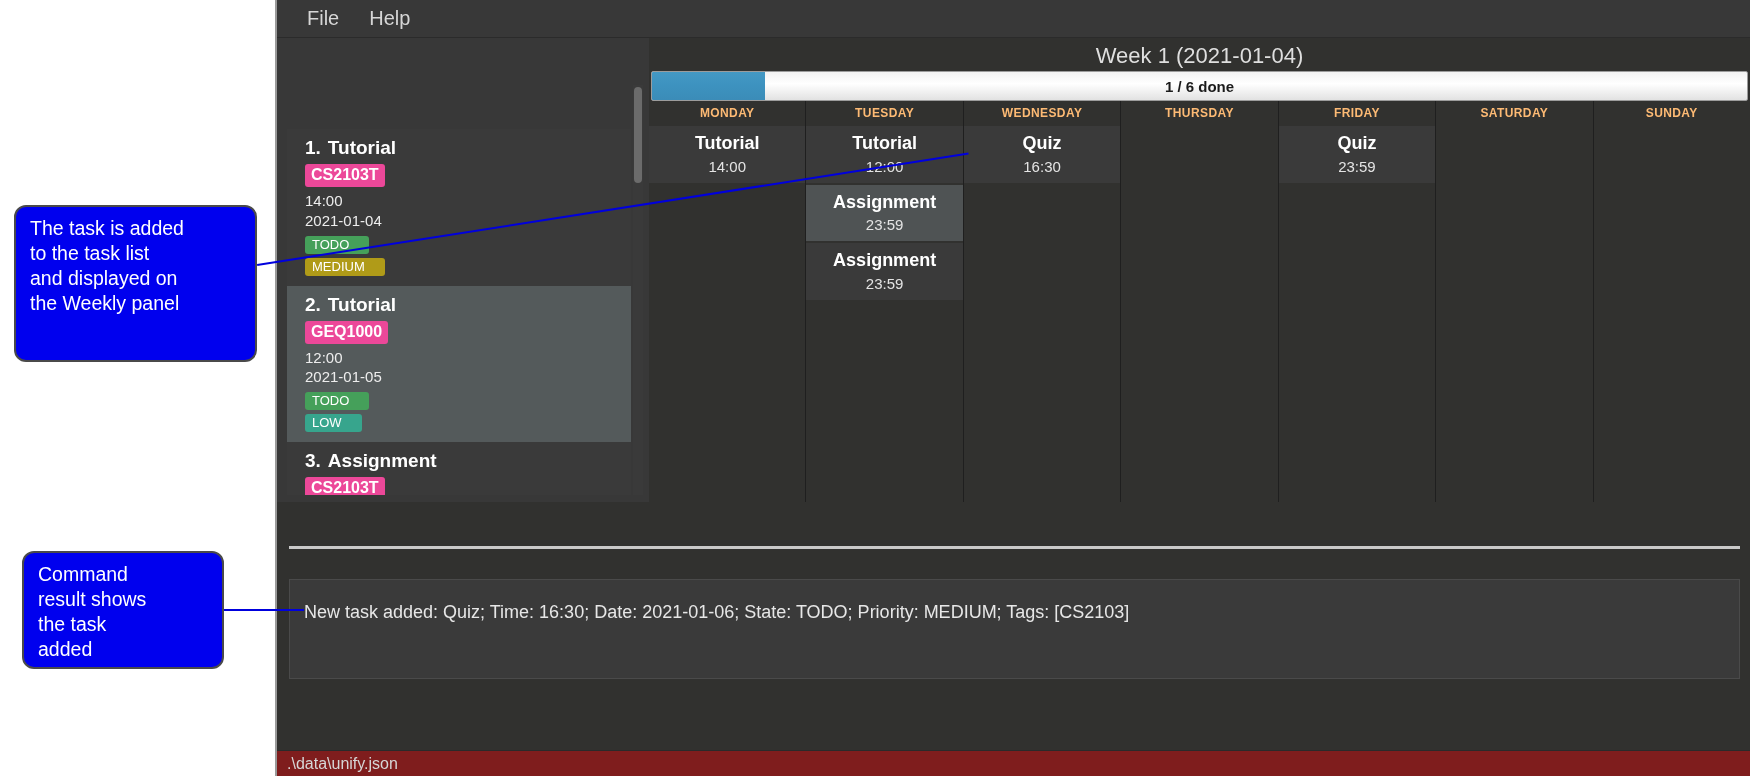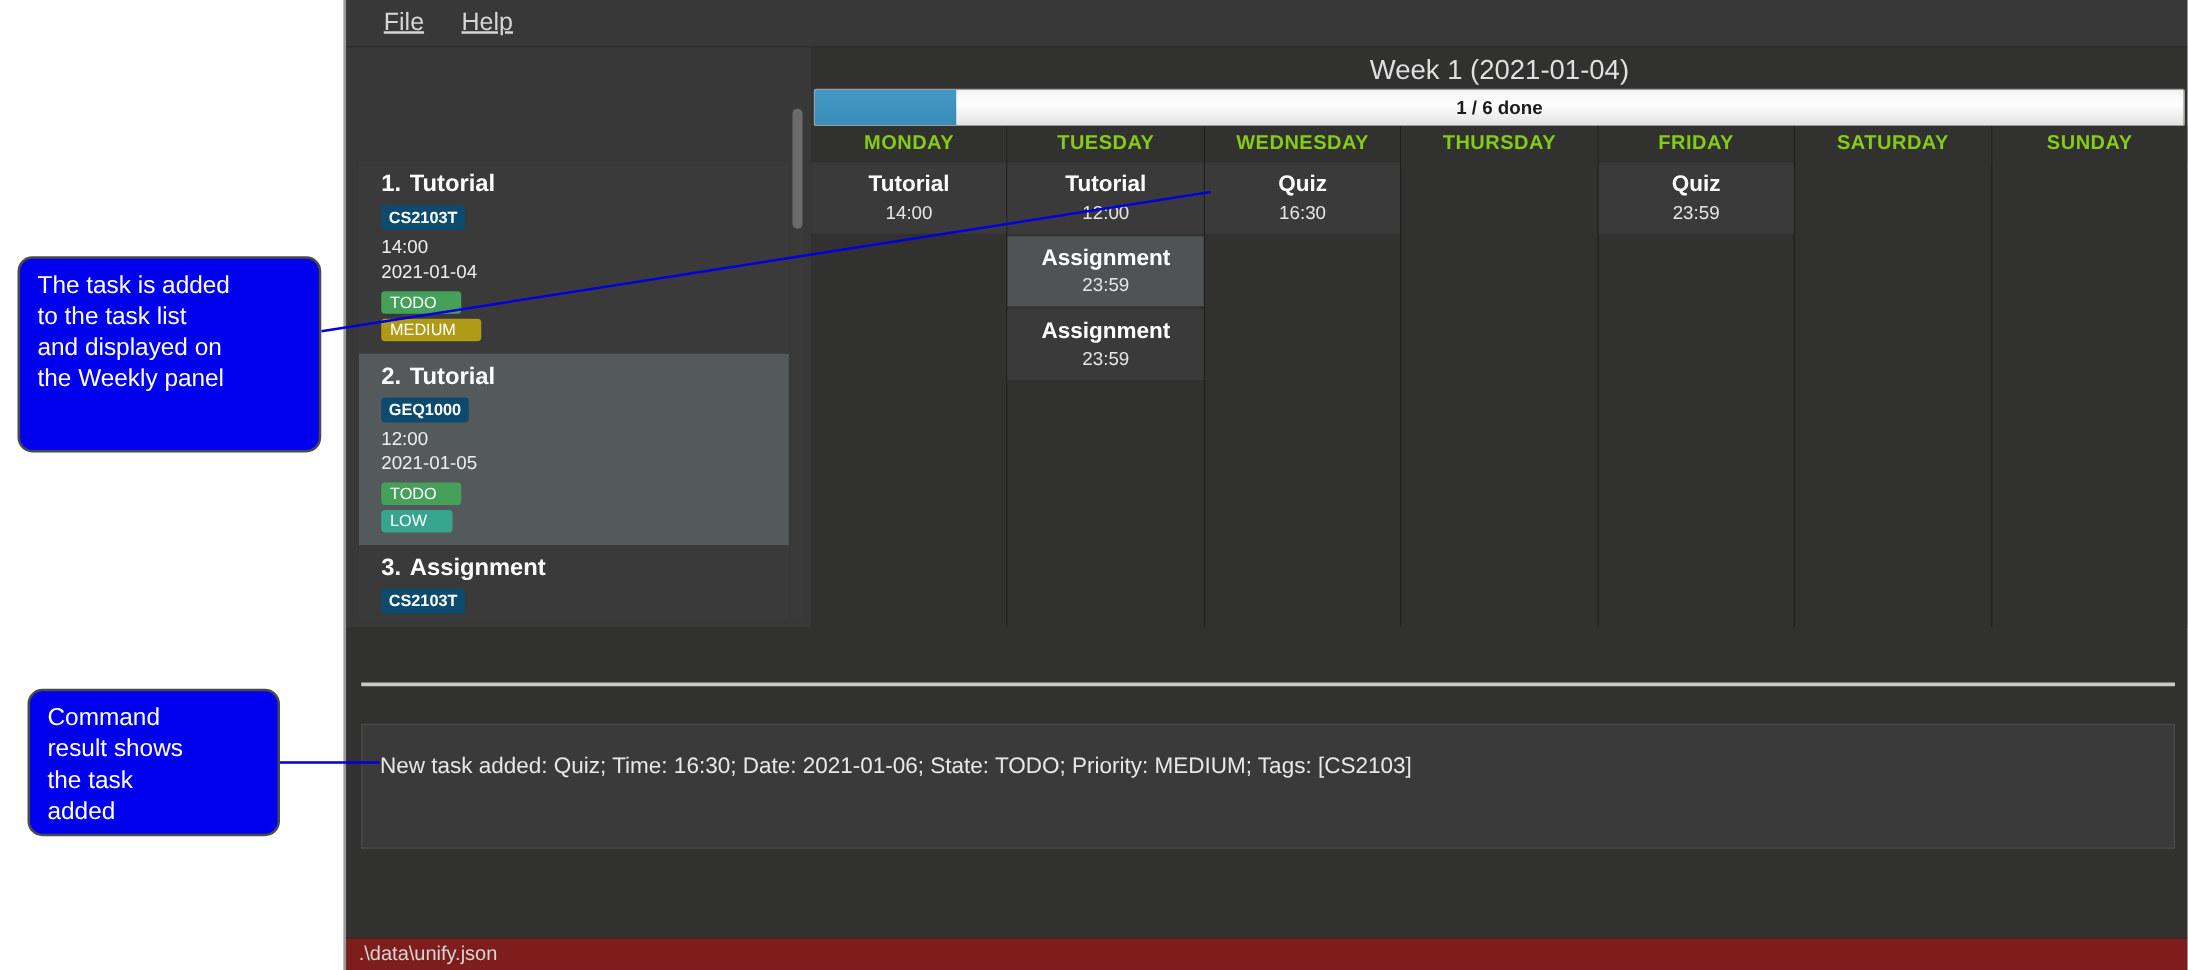--- a/index.html
+++ b/index.html
@@ -41,21 +41,20 @@
     box-sizing: border-box;
     border-bottom: 1px solid #2b2b2b;
   }
   .menu-item {
     color: #d6d6d6;
     font-size: 20px;
     padding: 2px 12px;
     margin-right: 6px;
     cursor: default;
     white-space: nowrap;
-    text-decoration: underline;
   }
 
   
   #main-area {
     position: absolute;
     left: 0;
     top: 38px;
     width: 100%;
     height: 464px;
   }
@@ -99,23 +98,23 @@
   .task-card-title {
     color: #ffffff;
     font-size: 19px;
     font-weight: bold;
     margin-bottom: 5px;
     white-space: nowrap;
   }
   .task-card-title .idx { margin-right: 7px; }
   .tag-pill {
     display: inline-block;
-    background: #0c4a6e;
+    background: #ec4899;
     color: #ffffff;
-    font-size: 13px;
+    font-size: 16px;
     font-weight: bold;
     padding: 2px 6px 3px 6px;
     border-radius: 3px;
     margin-bottom: 4px;
   }
   .task-meta {
     color: #ededed;
     font-size: 15px;
     line-height: 1.25;
     margin: 1px 0;
@@ -207,22 +206,22 @@
   .day-col {
     flex: 1 1 0;
     border-right: 1px solid #1f1f1f;
     box-sizing: border-box;
     background: #31312f;
     position: relative;
   }
   .day-col:last-child { border-right: none; }
   .day-header {
     text-align: center;
-    color: #84cc16;
-    font-size: 16px;
+    color: #fdba74;
+    font-size: 12px;
     font-weight: bold;
     padding: 5px 0 6px 0;
     background: #31312f;
     letter-spacing: 0.4px;
   }
   .day-entry {
     text-align: center;
     padding: 6px 2px 8px 2px;
     background: #3a3a3a;
     margin-bottom: 2px;

